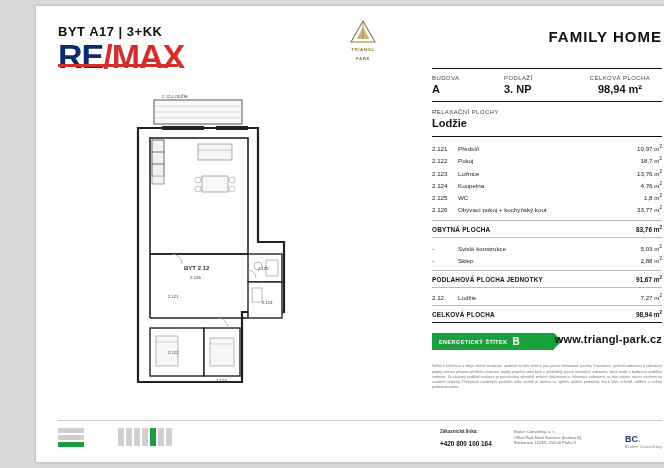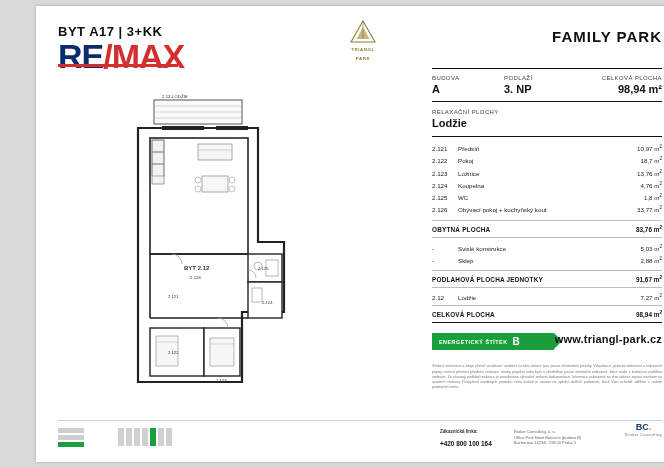--- a/index.html
+++ b/index.html
@@ -62,21 +62,21 @@
   .sum-head {
     display: flex; padding-top: 6px; font-size: 6px; color: #444;
     letter-spacing: 0.4px;
   }
   .sum-vals {
     display: flex; padding-top: 2px; padding-bottom: 6px;
     font-size: 11px; font-weight: bold; color: #111;
   }
   .c1 { width: 72px; }
   .c2 { width: 74px; }
-  .c3 { width: 84px; text-align: right; }
+  .c3 { width: 84px; text-align: center; }
 
   .relax-label {
     font-size: 6px; color: #444; letter-spacing: 0.4px;
     padding-top: 7px;
   }
   .relax-value {
     font-size: 11px; font-weight: bold; color: #111;
     padding-top: 2px; padding-bottom: 7px;
   }
 
@@ -158,22 +158,22 @@
   .footer-contact .ttl { font-weight: bold; color: #333; }
   .footer-phone {
     position: absolute; left: 404px; top: 434px;
     font-size: 6.4px; font-weight: bold; color: #111;
   }
   .footer-company {
     position: absolute; left: 478px; top: 423px;
     font-size: 4px; color: #666; line-height: 5.6px;
   }
   .bc-logo {
-    position: absolute; right: 22px; top: 416px;
-    font-size: 9px; font-weight: bold; color: #1b3a6b; text-align: center;
+    position: absolute; right: 22px; top: 428px;
+    font-size: 9px; font-weight: bold; color: #1b3a6b;
   }
   .bc-logo .bc-sub { font-size: 4px; color: #777; font-weight: normal; letter-spacing: 0.3px;}
   .bc-logo .bc-dot { color: #c8a23c; }
 </style>
 </head>
 <body>
 
 <div class="page">
 
   <div class="unit-title">BYT A17 | 3+KK</div>
@@ -183,21 +183,21 @@
   <div class="triangl-logo">
     <svg width="26" height="24" viewBox="0 0 26 24">
       <polygon points="13,1 25,22 1,22" fill="none" stroke="#8b7a3a" stroke-width="1.1"></polygon>
       <polygon points="13,7 19.5,19 6.5,19" fill="#c9b87a" stroke="none"></polygon>
       <line x1="13" y1="1" x2="13" y2="19" stroke="#8b7a3a" stroke-width="0.7"></line>
     </svg>
     <div class="tl-text">TRIANGL</div>
     <div class="tl-text">PARK</div>
   </div>
 
-  <div class="family-home">FAMILY PARK</div>
+  <div class="family-home">FAMILY HOME</div>
 
   <div class="info">
     <div class="hr"></div>
     <div class="sum-head">
       <div class="c1">BUDOVA</div>
       <div class="c2">PODLAŽÍ</div>
       <div class="c3">CELKOVÁ PLOCHA</div>
     </div>
     <div class="sum-vals">
       <div class="c1">A</div>

